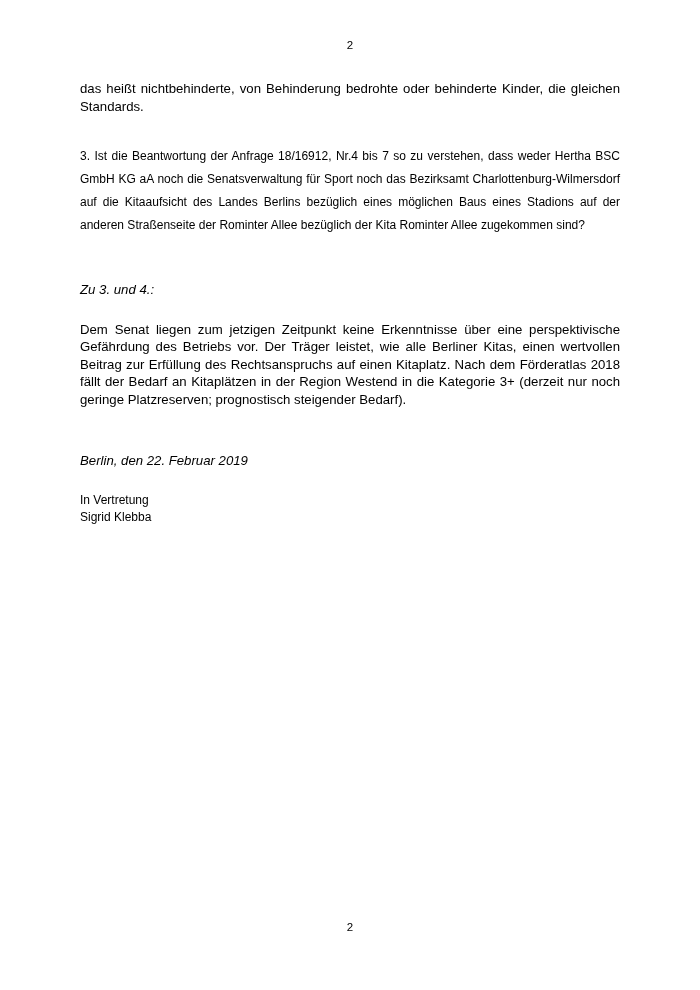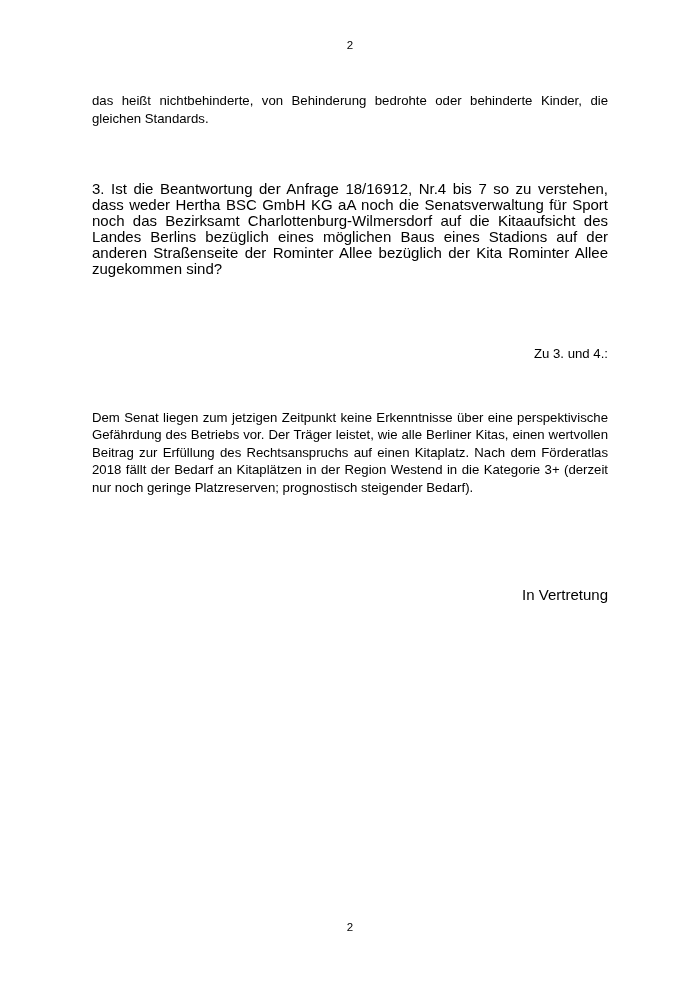--- a/index.html
+++ b/index.html
@@ -39,42 +39,43 @@
     font-size: 11.5px;
     line-height: 14px;
   }
   .content {
     position: absolute;
     left: 80px;
     top: 80px;
     width: 540px;
   }
   p {
-    margin: 12px;
+    margin: 0;
   }
   .body-text {
     font-size: 13.2px;
     line-height: 17.5px;
     text-align: justify;
   }
   .small-text {
-    font-size: 15px;
-    line-height: 16px;
+    font-size: 12px;
+    line-height: 23px;
     text-align: justify;
   }
   .plain {
-    text-align: right;
+    text-align: left;
+    font-style: italic;
   }
   .gap-lg { height: 30px; }
   .gap-md { height: 22px; }
   .gap-xl { height: 44px; }
   .block-signature {
-    font-size: 15px;
+    font-size: 12px;
     line-height: 17.5px;
-    text-align: right;
+    text-align: left;
   }
 </style>
 </head>
 <body>
 
 <div class="page">
 
   <div class="page-number-top">2</div>
 
   <div class="content">
@@ -91,24 +92,26 @@
     <div class="gap-md"></div>
 
     <p class="body-text plain">Zu 3. und 4.:</p>
 
     <div class="gap-md"></div>
 
     <p class="body-text">Dem Senat liegen zum jetzigen Zeitpunkt keine Erkenntnisse über eine perspektivische Gefährdung des Betriebs vor. Der Träger leistet, wie alle Berliner Kitas, einen wertvollen Beitrag zur Erfüllung des Rechtsanspruchs auf einen Kitaplatz. Nach dem Förderatlas 2018 fällt der Bedarf an Kitaplätzen in der Region Westend in die Kategorie 3+ (derzeit nur noch geringe Platzreserven; prognostisch steigender Bedarf).</p>
 
     <div class="gap-xl"></div>
 
+    <p class="body-text plain">Berlin, den 22. Februar 2019</p>
 
     <div class="gap-md"></div>
 
     <div class="block-signature">
       <p>In Vertretung</p>
+      <p>Sigrid Klebba</p>
     </div>
 
   </div>
 
   <div class="page-number-bottom">2</div>
 
 </div>
 
 </body></html>

